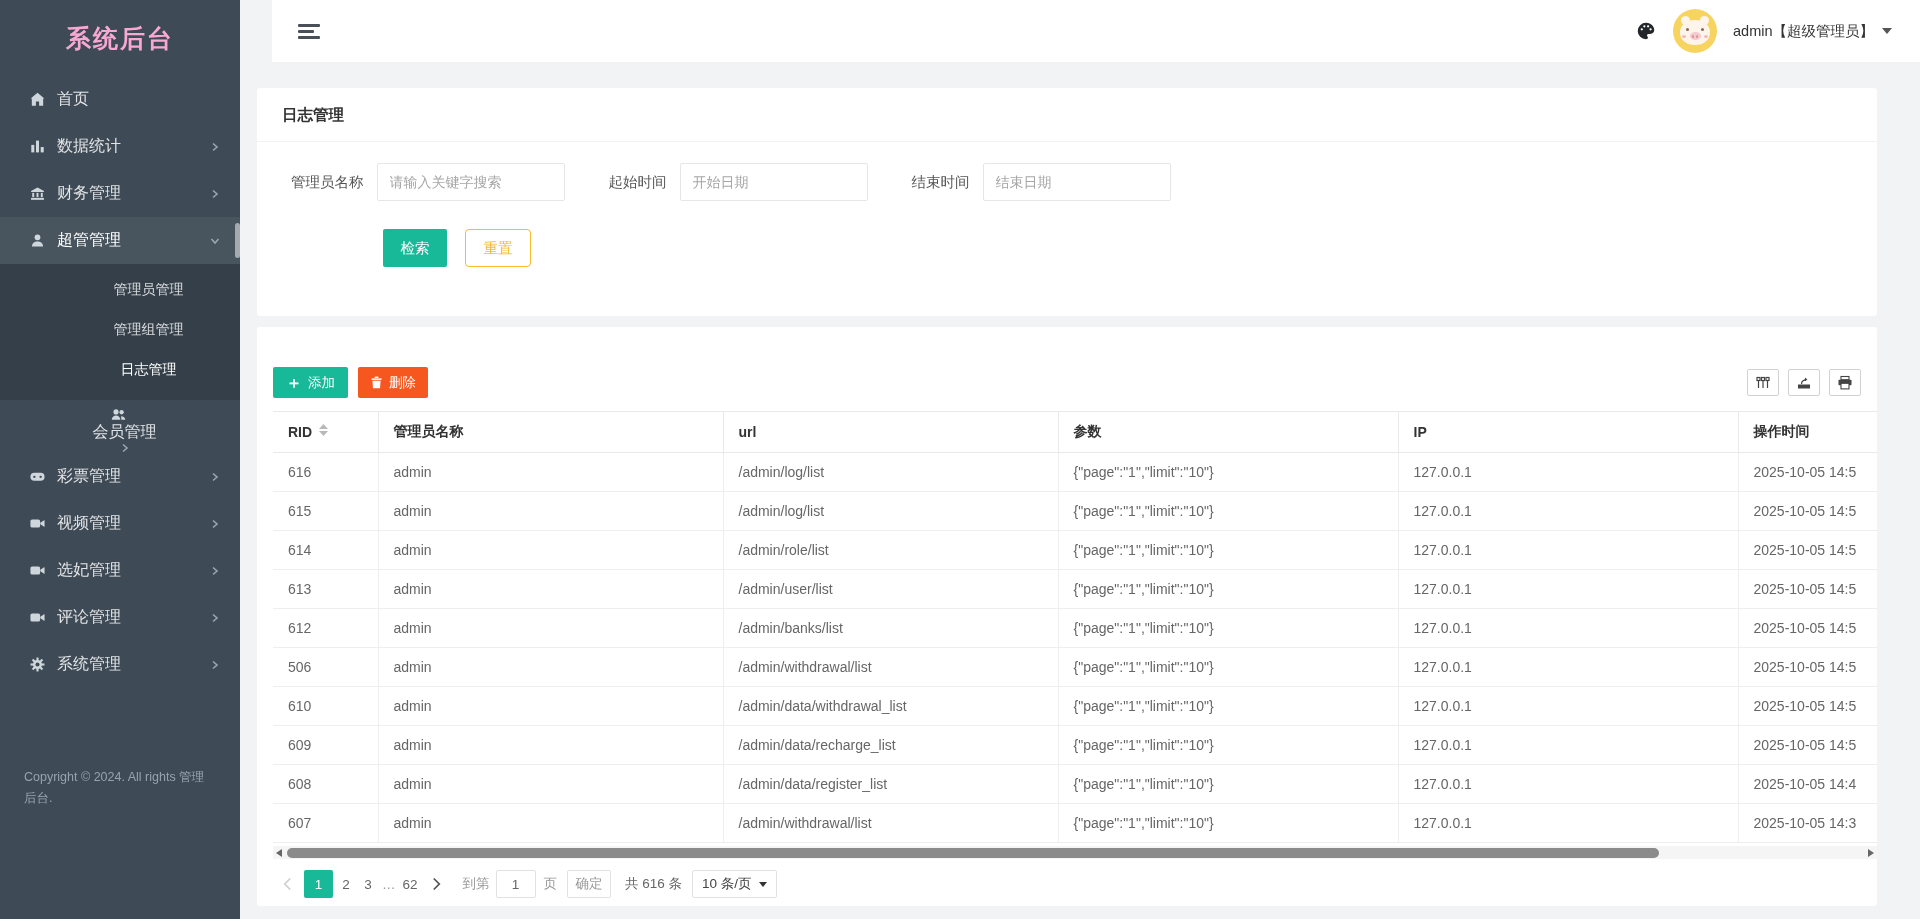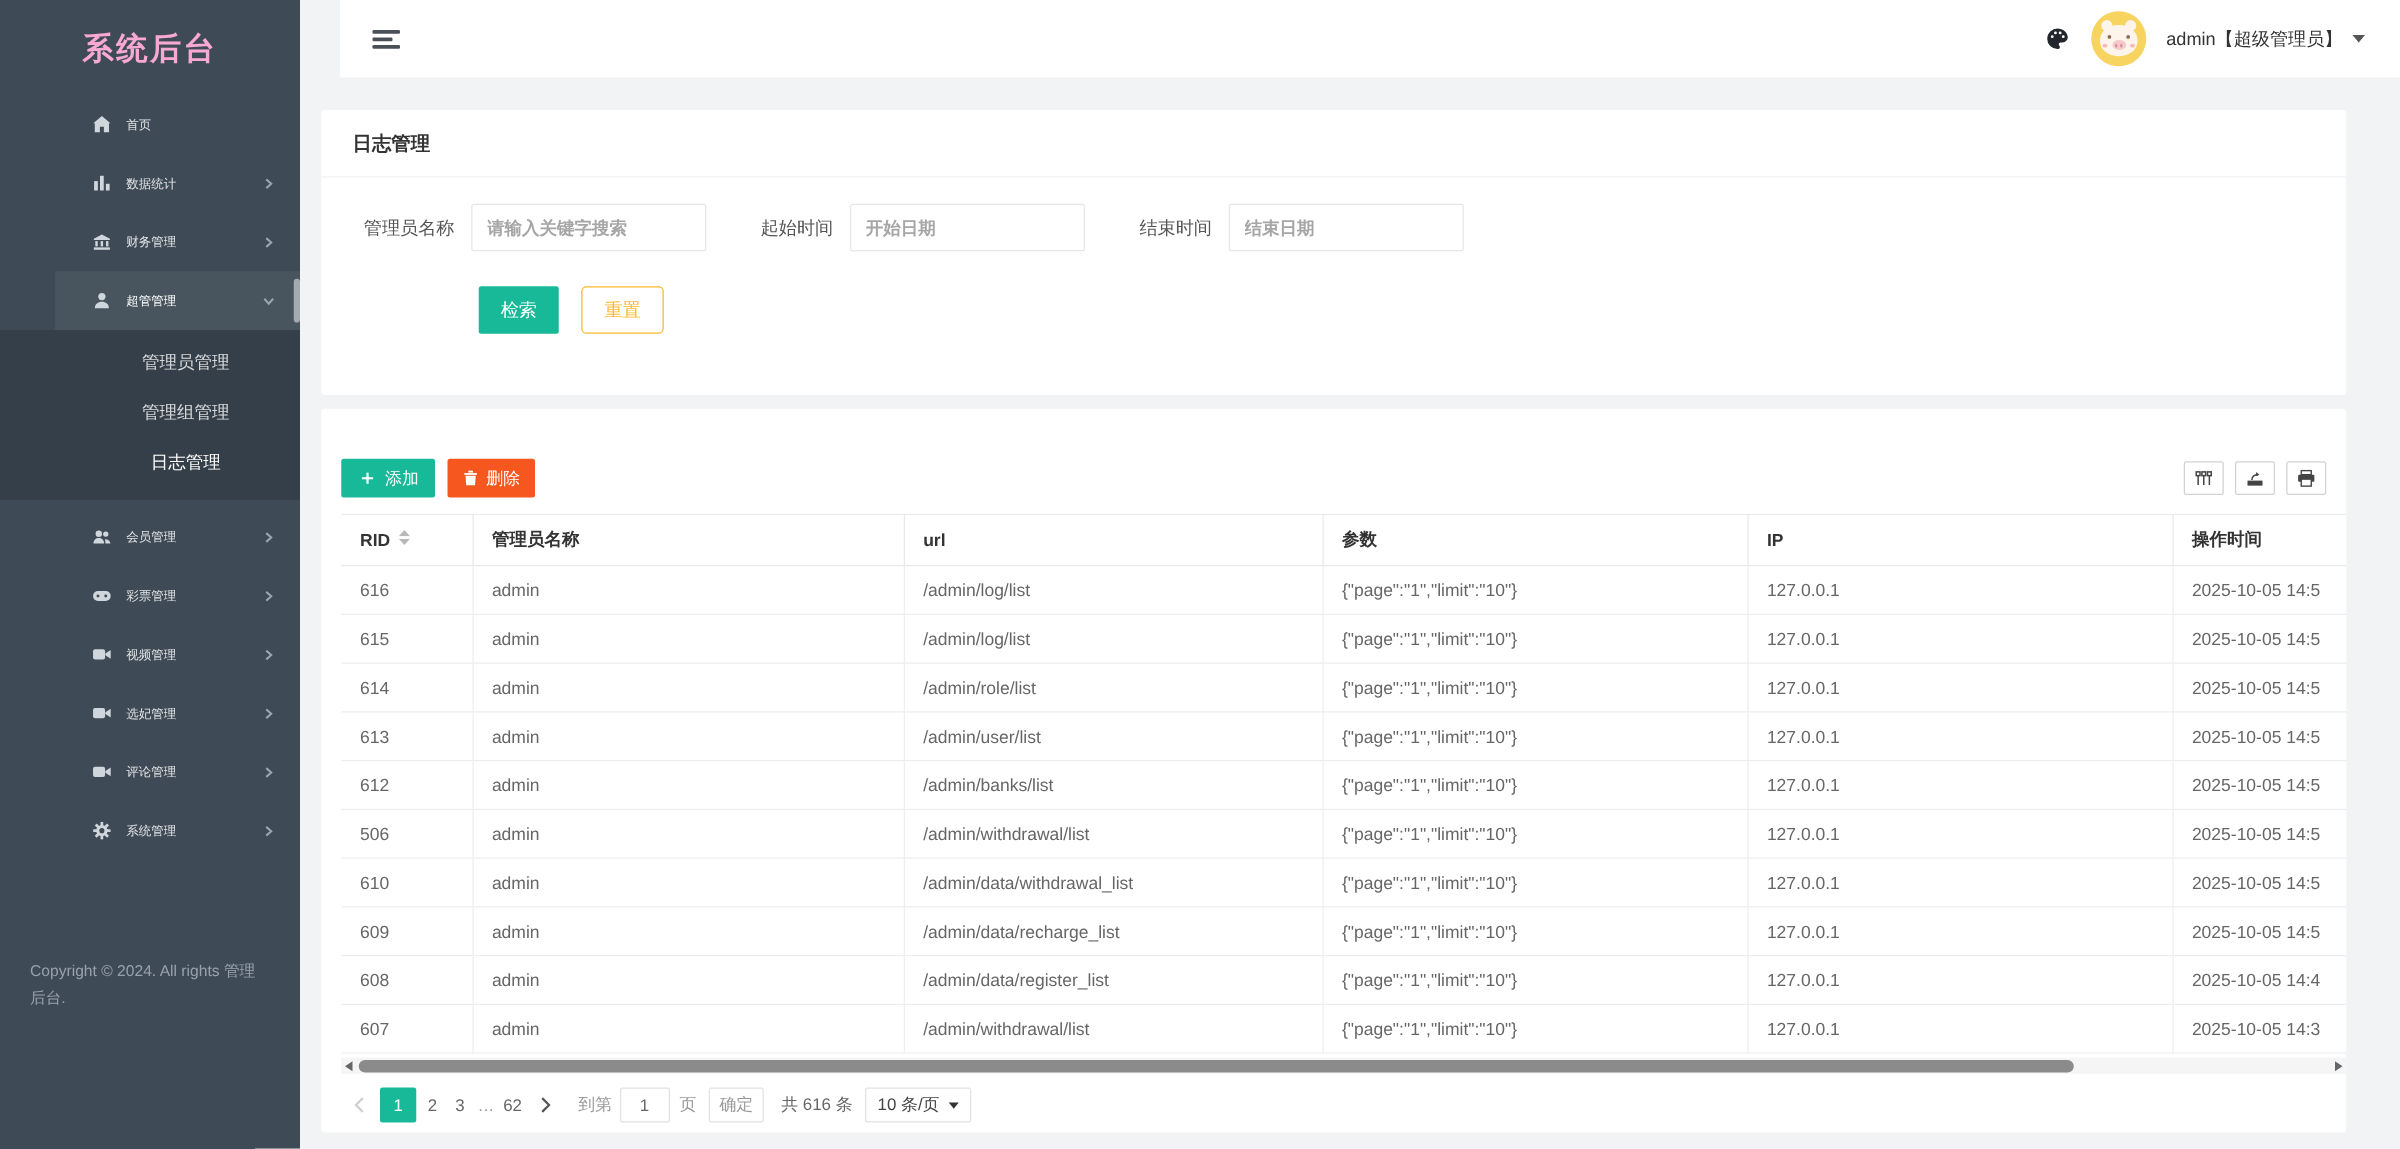--- a/index.html
+++ b/index.html
@@ -9,21 +9,21 @@
     background:#f2f3f5; color:#666; font-size:14px;
   }
   .app { display:flex; width:1920px; height:919px; }
 
   
   .sidebar { width:240px; flex-shrink:0; background:#3e4a55; color:#e8edf1; display:flex; flex-direction:column; }
   .logo { height:76px; display:flex; align-items:center; justify-content:center;
           font-size:25px; font-weight:700; color:#f9a8d4; letter-spacing:2px; }
   .nav { flex:0 0 auto; }
   .menu-item { position:relative; height:47px; display:flex; align-items:center; padding:0 20px 0 29px;
-               cursor:pointer; font-size:10px; color:rgba(255,255,255,.85);margin-left:44px; }
+               cursor:pointer; font-size:16px; color:rgba(255,255,255,.85); }
   .menu-item .mi-icon { width:16px; height:16px; display:flex; align-items:center; justify-content:center;
                         color:#cfd7dd; margin-right:12px; flex-shrink:0; }
   .menu-item .mi-label { flex:1; }
   .menu-item .chev { color:#9aa6b0; display:flex; }
   .menu-item.active { background:#48555f; color:#fff; }
   .active-strip { position:absolute; right:0; top:6px; bottom:6px; width:5px; background:rgba(255,255,255,.5); border-radius:3px; }
   .submenu { background:#353f49; padding:6px 0 10px; }
   .submenu-item { height:40px; display:flex; align-items:center; padding-left:57px; font-size:14px;
                   color:rgba(255,255,255,.8); cursor:pointer;justify-content:center; }
   .submenu-item.current { color:#ffffff; }
@@ -56,21 +56,21 @@
   .content { flex:1; padding:26px 43px 0 17px; overflow:hidden; }
   .card { background:#fff; border-radius:3px; }
 
   
   .filter-card { height:228px; }
   .card-title { padding:17px 25px 15px; font-size:15.5px; font-weight:700; color:#333; border-bottom:1px solid #f2f2f2; }
   .filter-form { display:flex; align-items:center; padding:21px 0 0 34px; }
   .f-group { display:flex; align-items:center; }
   .f-label { color:#555; margin-right:13px; font-size:14.5px; white-space:nowrap; }
   .f-input { width:188px; height:38px; border:1px solid #e6e6e6; border-radius:2px; padding:0 12px;
-             font-size:14px; color:#666; outline:none; font-family:inherit;font-weight:bold; }
+             font-size:14px; color:#666; outline:none; font-family:inherit; }
   .f-input::placeholder { color:#a6a6a6; }
   .f-gap { width:44px; }
   .filter-actions { display:flex; align-items:center; margin:28px 0 0 126px; }
   .btn-search { width:64px; height:38px; background:#17b998; color:#fff; border:none; border-radius:2px;
                 font-size:14.5px; cursor:pointer; font-family:inherit; }
   .btn-reset { width:66px; height:38px; background:#fff; color:#f7ba2a; border:1px solid #f7ba2a; border-radius:4px;
                font-size:14.5px; cursor:pointer; margin-left:18px; font-family:inherit; }
 
   
   .table-card { margin-top:11px; height:579px; padding:15px 0 0 16px; position:relative; }
@@ -199,21 +199,21 @@
           <span>管理员管理</span>
         </div>
         <div class="submenu-item">
           <span>管理组管理</span>
         </div>
         <div class="submenu-item current">
           <span>日志管理</span>
         </div>
       </div>
 
-      <div class="menu-item" style="margin-top:6px;">
+      <div class="menu-item" style="margin-top:6px;flex-direction:column;">
         <span class="mi-icon">
           <svg width="15" height="15" viewBox="0 0 14 14" fill="currentColor">
               <circle cx="4.7" cy="4.6" r="2.4"></circle>
               <circle cx="9.9" cy="4.9" r="2"></circle>
               <path d="M0.7 12c0-2.6 1.9-4.1 4-4.1s4 1.5 4 4.1z"></path>
               <path d="M9.4 8.7c2.1 0 3.9 1.3 3.9 3.3H9.7z"></path>
             </svg>
         </span>
         <span class="mi-label">会员管理</span>
         <span class="chev">

